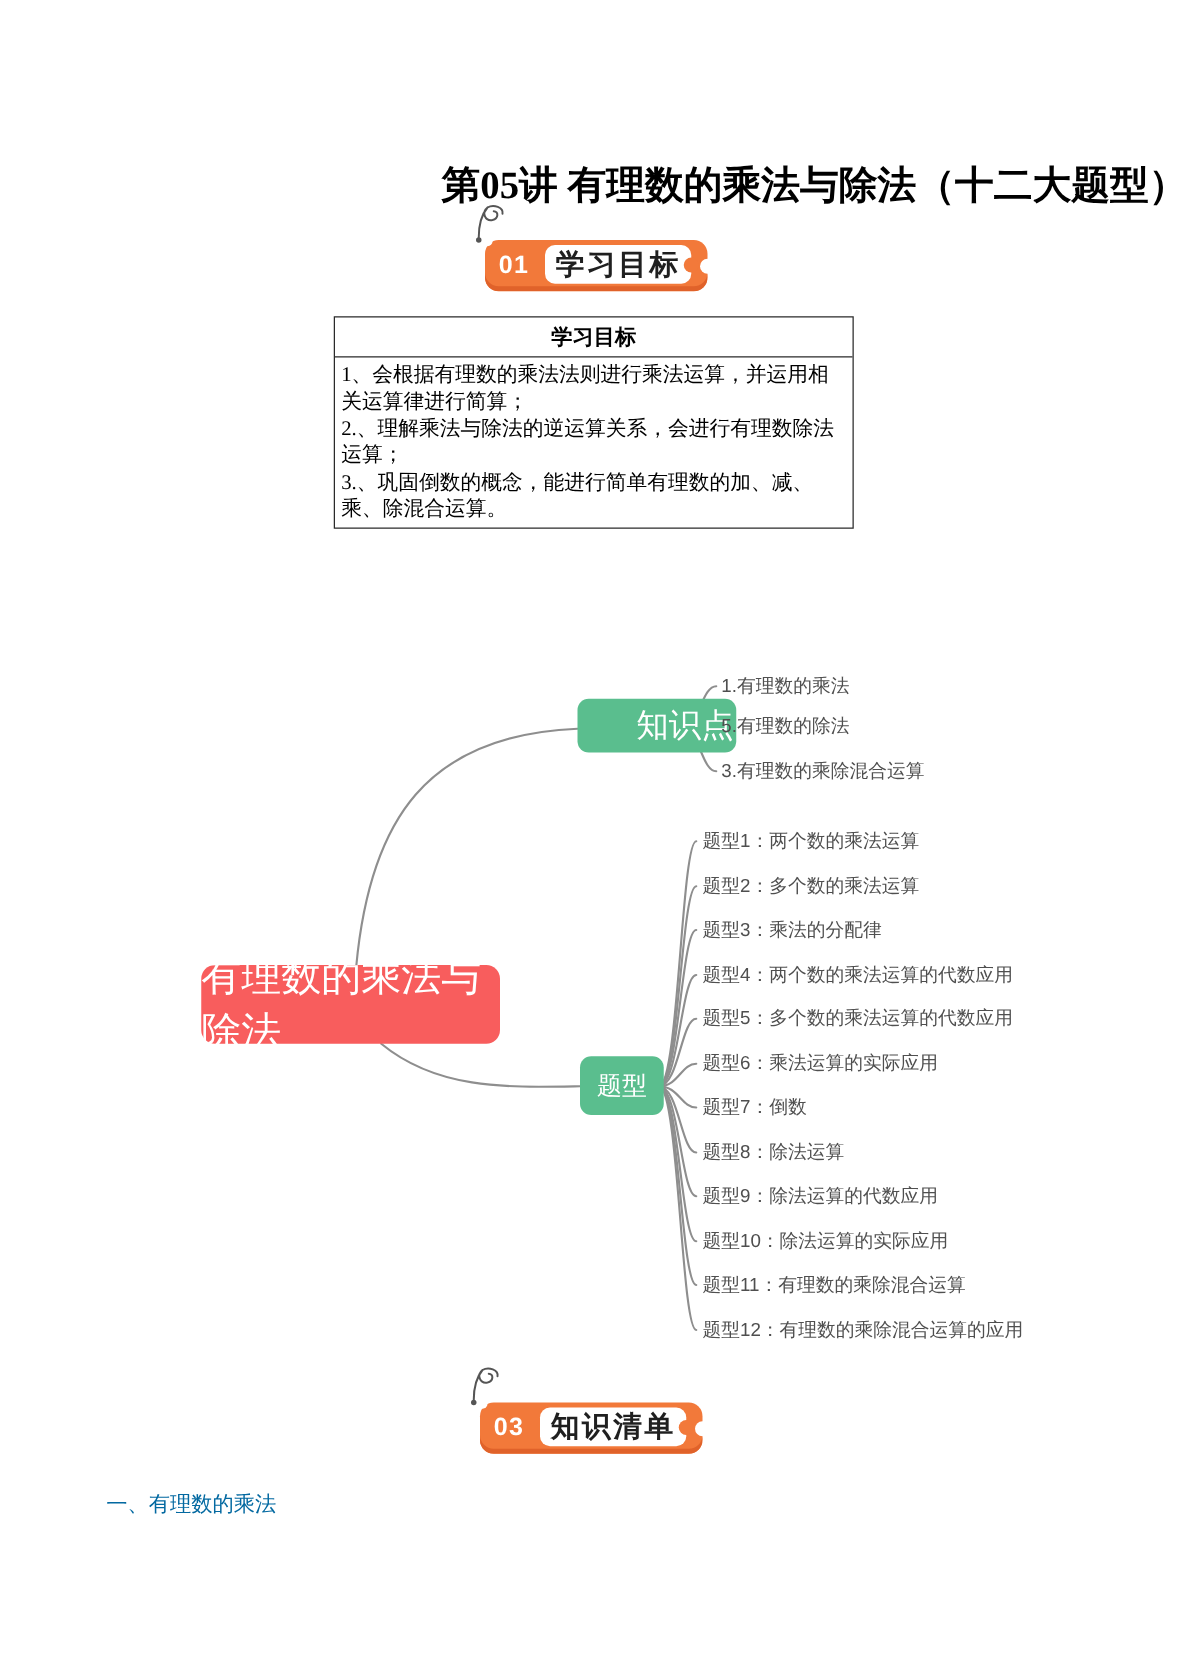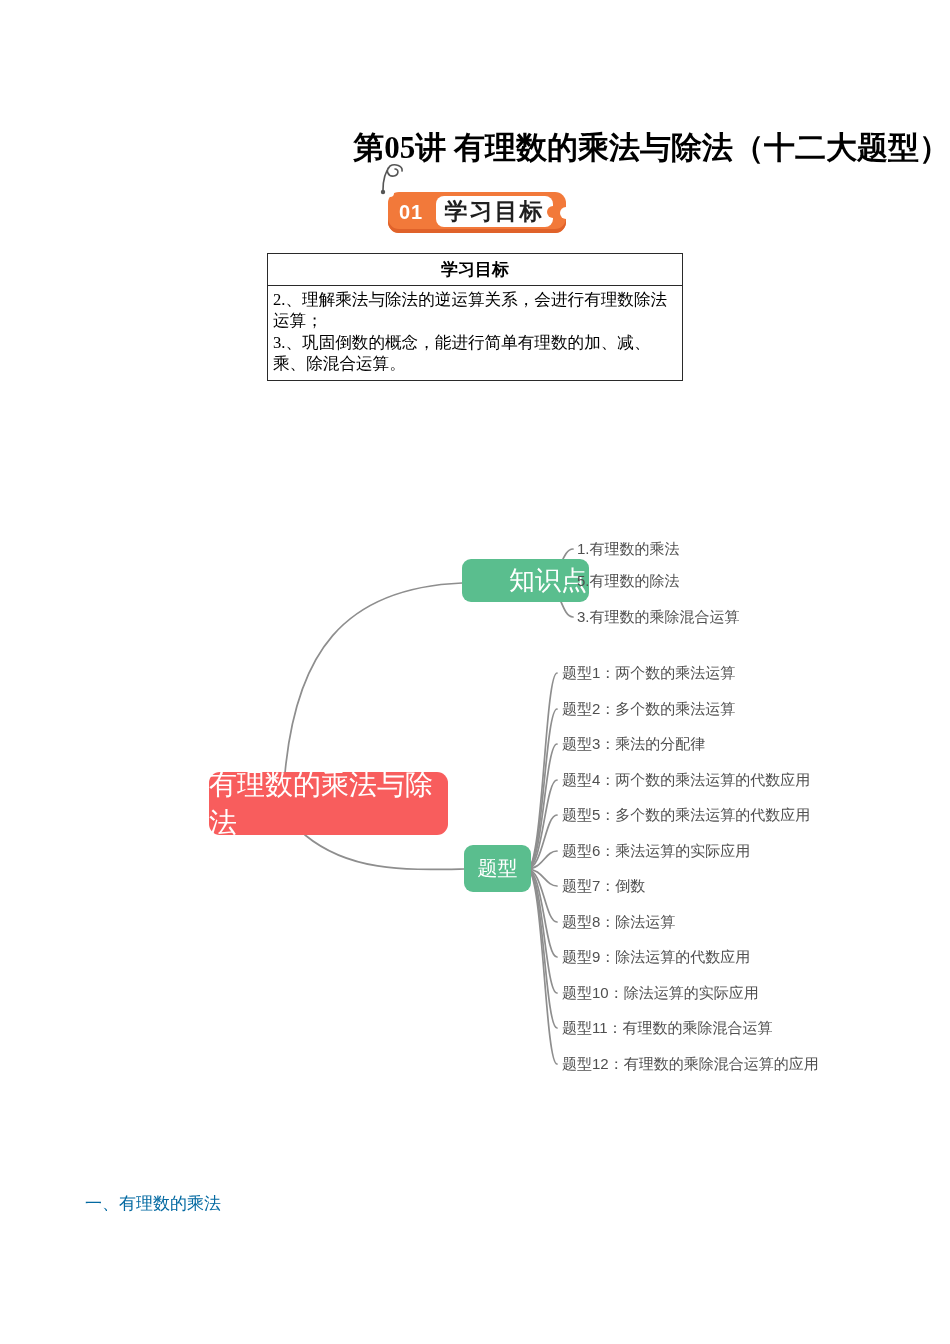--- a/index.html
+++ b/index.html
@@ -32,22 +32,22 @@
   .obj-table .thead{border-bottom:1.4px solid #2a2a2a;text-align:center;
     font-weight:700;font-size:17px;padding:4px 0;}
   .obj-table .tbody{padding:3px 5px 5px 5px;font-size:16.6px;line-height:21.4px;}
   .obj-table p{margin:0;}
 
   
   .mm-svg{position:absolute;left:0;top:0;width:950px;height:1344px;pointer-events:none;}
   .mm-svg path{fill:none;stroke:var(--line_gray,#8e8e8e);stroke-width:1.7;stroke-linecap:round;}
   .mm-node{position:absolute;display:flex;align-items:center;justify-content:center;
     color:#fff;border-radius:9px;}
-  .mm-root{left:161px;top:772px;width:239px;height:63px;font-size:28px;
-    background:var(--root_red,#f85d5d);border-radius:11px;margin-left:48px;}
+  .mm-root{left:161px;top:772px;width:239px;height:63px;font-size:32px;
+    background:var(--root_red,#f85d5d);border-radius:11px;}
   .mm-knowledge{left:462px;top:559px;width:82px;height:43px;font-size:26px;
     background:var(--branch_green,#5abe8e);padding-left:45px;}
   .mm-types{left:464px;top:845px;width:67px;height:47px;font-size:20px;
     background:var(--branch_green,#5abe8e);}
   .mm-item{position:absolute;transform:translateY(-50%);font-size:15px;
     color:var(--item_gray,#4f4f4f);white-space:nowrap;}
   .k-item{left:577px;}
   .t-item{left:562px;}
 
   
@@ -68,20 +68,21 @@
     <span class="corner-dot"></span>
     <span class="num">01</span>
     <span class="label-box">
       <span class="label">学习目标</span>
     </span>
   </div>
 
   <div class="obj-table">
     <div class="thead">学习目标</div>
     <div class="tbody">
+      <p>1、会根据有理数的乘法法则进行乘法运算，并运用相关运算律进行简算；</p>
       <p>2.、理解乘法与除法的逆运算关系，会进行有理数除法运算；</p>
       <p>3.、巩固倒数的概念，能进行简单有理数的加、减、乘、除混合运算。</p>
     </div>
   </div>
 
 
   <svg class="mm-svg">
     <path d="M285,773 C296,655 342,588 462,583"></path>
     <path d="M305,835 C350,872 406,870 464,869"></path>
     <path d="M544,582 C560,582 561,549 573,549"></path>
@@ -115,16 +116,27 @@
   <div class="mm-item t-item" style="top:780px">题型4：两个数的乘法运算的代数应用</div>
   <div class="mm-item t-item" style="top:815px">题型5：多个数的乘法运算的代数应用</div>
   <div class="mm-item t-item" style="top:851px">题型6：乘法运算的实际应用</div>
   <div class="mm-item t-item" style="top:886px">题型7：倒数</div>
   <div class="mm-item t-item" style="top:922px">题型8：除法运算</div>
   <div class="mm-item t-item" style="top:957px">题型9：除法运算的代数应用</div>
   <div class="mm-item t-item" style="top:993px">题型10：除法运算的实际应用</div>
   <div class="mm-item t-item" style="top:1028px">题型11：有理数的乘除混合运算</div>
   <div class="mm-item t-item" style="top:1064px">题型12：有理数的乘除混合运算的应用</div>
 
+  <div class="badge" style="left:384px;top:1122px;">
+    <svg class="squiggle" viewBox="0 0 34 36">
+      <path d="M28,8 C29,3 21,0 16,3 C11,7 14,14 20,13 C25,12 25,6 21,6 M16,3 C11,9 9,17 9,27" fill="none" stroke="#555" stroke-width="1.6" stroke-linecap="round"></path>
+      <circle cx="9" cy="29" r="2.2" fill="#555"></circle>
+    </svg>
+    <span class="corner-dot"></span>
+    <span class="num">03</span>
+    <span class="label-box">
+      <span class="label">知识清单</span>
+    </span>
+  </div>
 
   <div class="kl-heading">一、有理数的乘法</div>
 
 </div>
 
 </body></html>

